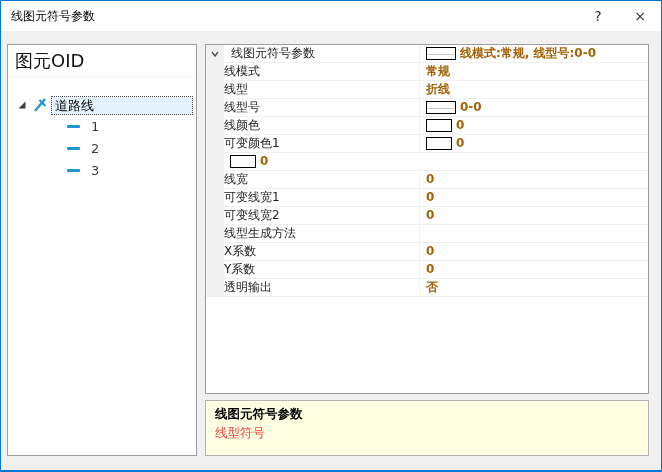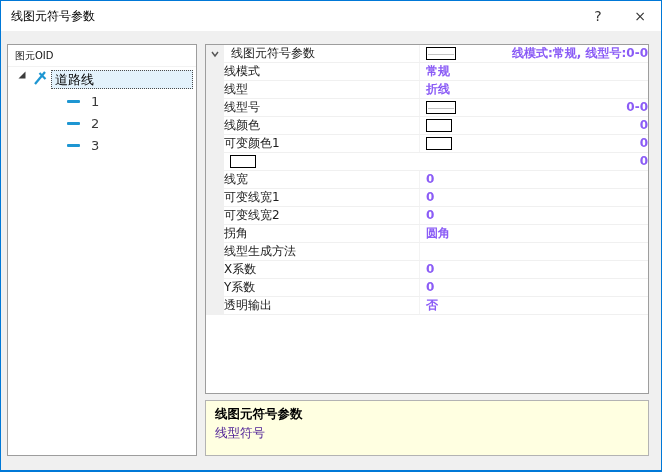--- a/index.html
+++ b/index.html
@@ -11,24 +11,24 @@
   
   .titlebar { height:30px; background:#ffffff; display:flex; align-items:center; }
   .title { padding-left:10px; font-size:12px; color:#000; }
   .tb-buttons { margin-left:auto; display:flex; height:100%; }
   .tb-btn { width:42px; height:100%; display:flex; align-items:center;
     justify-content:center; font-size:14px; color:#333; cursor:default; }
 
   
   .tree-panel { position:absolute; left:6px; top:43px; width:190px; height:412px;
     background:#fff; border:1px solid #9d9d9d; }
-  .tree-header { padding:4px 7px 3px 7px; font-size:10px; color:#111;
+  .tree-header { padding:4px 7px 3px 7px; font-size:18px; color:#111;
     border-bottom:1px solid #f2f2f2; }
-  .tree-root-row { position:relative; height:20px; margin-top:3px;
-    display:flex; }
+  .tree-root-row { position:relative; height:20px; margin-top:18px;
+    display:flex; align-items:center; }
   .expand-arrow { width:10px; height:10px; margin-left:9px; flex:0 0 auto; }
   .line-edit-icon { width:17px; height:17px; margin-left:5px; flex:0 0 auto; }
   .tree-root-label { flex:1; margin-left:2px; margin-right:3px; height:19px;
     line-height:17px; padding-left:3px; font-size:13px; color:#000;
     background:#e3f2fc; border:1px dotted #4b4b4b; }
   .tree-child-row { height:22px; display:flex; align-items:center;
     padding-left:59px; }
   .tree-line-icon { width:13px; height:3px; background:#1e96d2;
     border-radius:1px; flex:0 0 auto; }
   .tree-child-label { margin-left:11px; font-size:13px; color:#3a3a3a; }
@@ -36,33 +36,33 @@
   
   .grid-panel { position:absolute; left:204px; top:43px; width:444px; height:350px;
     background:#fff; border:1px solid #9d9d9d; overflow:hidden; }
   .grid-row { display:flex; height:18px; line-height:17px;
     border-bottom:1px solid #f0f0f0; font-size:12px; }
   .gutter { width:18px; flex:0 0 auto; background:#f0f0f0;
     display:flex; align-items:center; justify-content:center; }
   .g-label { width:196px; flex:0 0 auto; color:#1c1c1c;
     border-right:1px solid #f3f3f3; white-space:nowrap; overflow:hidden; }
   .grid-row.header .g-label { padding-left:7px; }
-  .g-value { flex:1; font-weight:bold; color:#8b5cf6; padding-left:6px;
-    display:flex; align-items:center; gap:4px; white-space:nowrap; overflow:hidden;justify-content:space-between; }
+  .g-value { flex:1; font-weight:bold; color:#a16207; padding-left:6px;
+    display:flex; align-items:center; gap:4px; white-space:nowrap; overflow:hidden; }
   .swatch { width:26px; height:13px; flex:0 0 auto; background:#fff;
     border:1px solid #000; position:relative; }
   .swatch.wide { width:30px; }
   .swatch.line::after { content:""; position:absolute; left:1px; right:1px;
     top:50%; height:1px; background:#c4c4c4; }
 
   
   .desc-panel { position:absolute; left:204px; top:399px; width:444px; height:56px;
     background:#ffffe1; border:1px solid #b3b3b3; padding:5px 9px; }
   .desc-title { font-size:12.5px; font-weight:bold; color:#000; }
-  .desc-text { font-size:12.5px; color:#4c1d95; margin-top:2px; }
+  .desc-text { font-size:12.5px; color:#ef4444; margin-top:2px; }
 </style>
 </head>
 <body>
 
 <div class="window">
 
   <div class="titlebar">
     <span class="title">线图元符号参数</span>
     <span class="tb-buttons">
       <span class="tb-btn">?</span>
@@ -182,27 +182,20 @@
 
     <div class="grid-row">
       <span class="gutter"></span>
       <span class="g-label">可变线宽2</span>
       <span class="g-value">
           <span>0</span>
         </span>
     </div>
 
 
-    <div class="grid-row">
-      <span class="gutter"></span>
-      <span class="g-label">拐角</span>
-      <span class="g-value">
-          <span>圆角</span>
-        </span>
-    </div>
 
 
     <div class="grid-row">
       <span class="gutter"></span>
       <span class="g-label">线型生成方法</span>
     </div>
 
     <div class="grid-row">
       <span class="gutter"></span>
       <span class="g-label">X系数</span>

